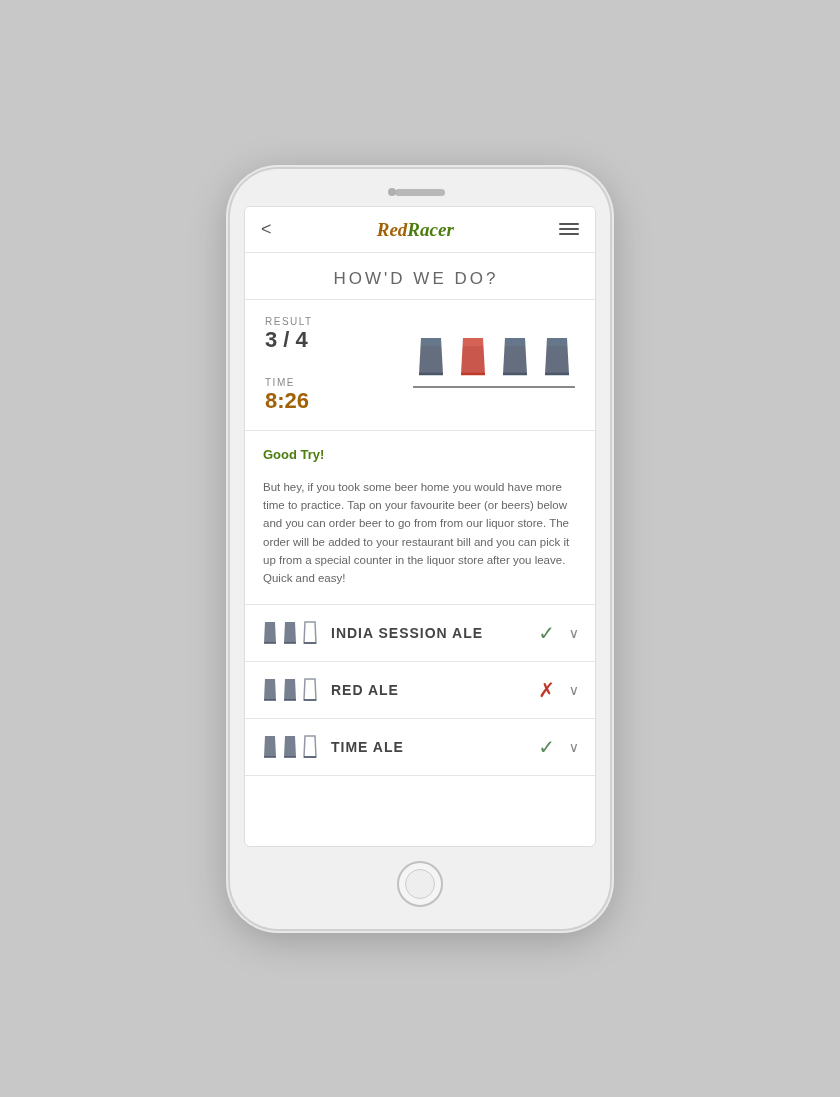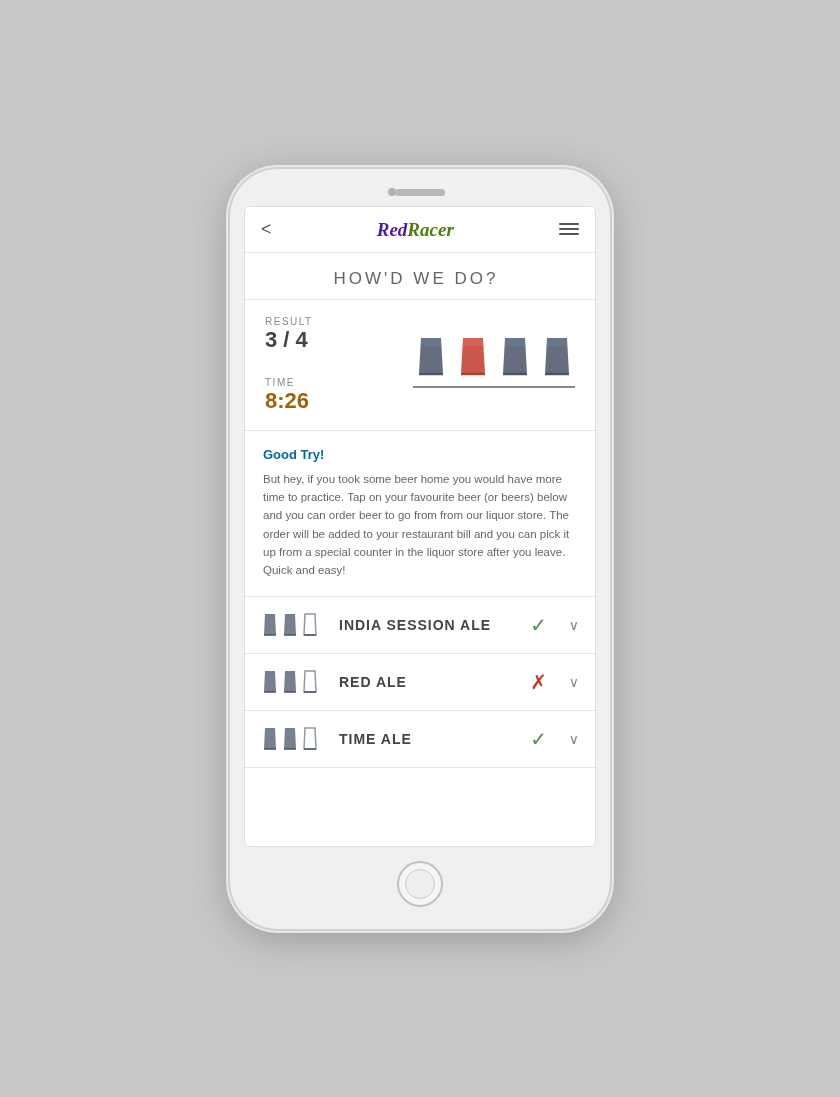--- a/index.html
+++ b/index.html
@@ -160,38 +160,37 @@
 
     
     .message-section {
       padding: 16px 18px;
       border-bottom: 1px solid #e5e5e5;
     }
 
     .message-title {
       font-size: 13px;
       font-weight: 700;
-      color: #0369a1;
-      margin-bottom: 8px;
+      color: #4d7c0f;
+      margin-bottom: 16px;
     }
 
     .message-body {
       font-size: 11.5px;
       color: #666;
       line-height: 1.6;
     }
 
     
     .beer-list { }
     .beer-item {
       display: flex;
       align-items: center;
       padding: 14px 16px;
       border-bottom: 1px solid #e5e5e5;
-      gap: 8px;
     }
 
     .beer-glasses {
       display: flex;
       gap: 2px;
       margin-right: 12px;
       flex-shrink: 0;
     }
 
     .beer-name {
@@ -261,21 +260,21 @@
     <div class="phone-camera"></div>
     <div class="phone-speaker"></div>
   </div>
 
   <div class="phone-screen">
 
     <div class="app-header">
       <div class="back-btn">&lt;</div>
 
       <div style="font-family: Georgia, 'Times New Roman', serif; font-style: italic; font-size: 19px; font-weight: bold; color: #c0392b; line-height: 1;">
-        <span style="color:#4c1d95;">Red</span><span style="color:#4d7c0f;">Racer</span>
+        <span style="color:#a16207;">Red</span><span style="color:#4d7c0f;">Racer</span>
       </div>
 
       <div class="menu-btn">
         <span></span>
         <span></span>
         <span></span>
       </div>
     </div>
 
     <div class="page-title">HOW'D WE DO?</div>

